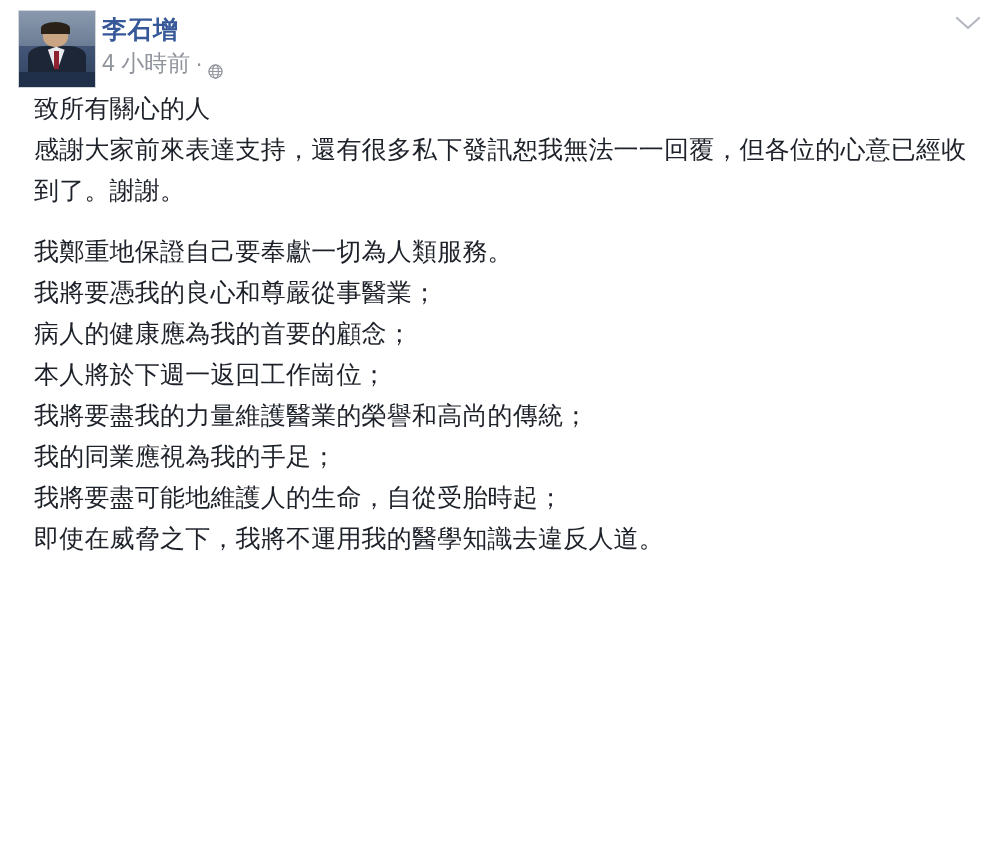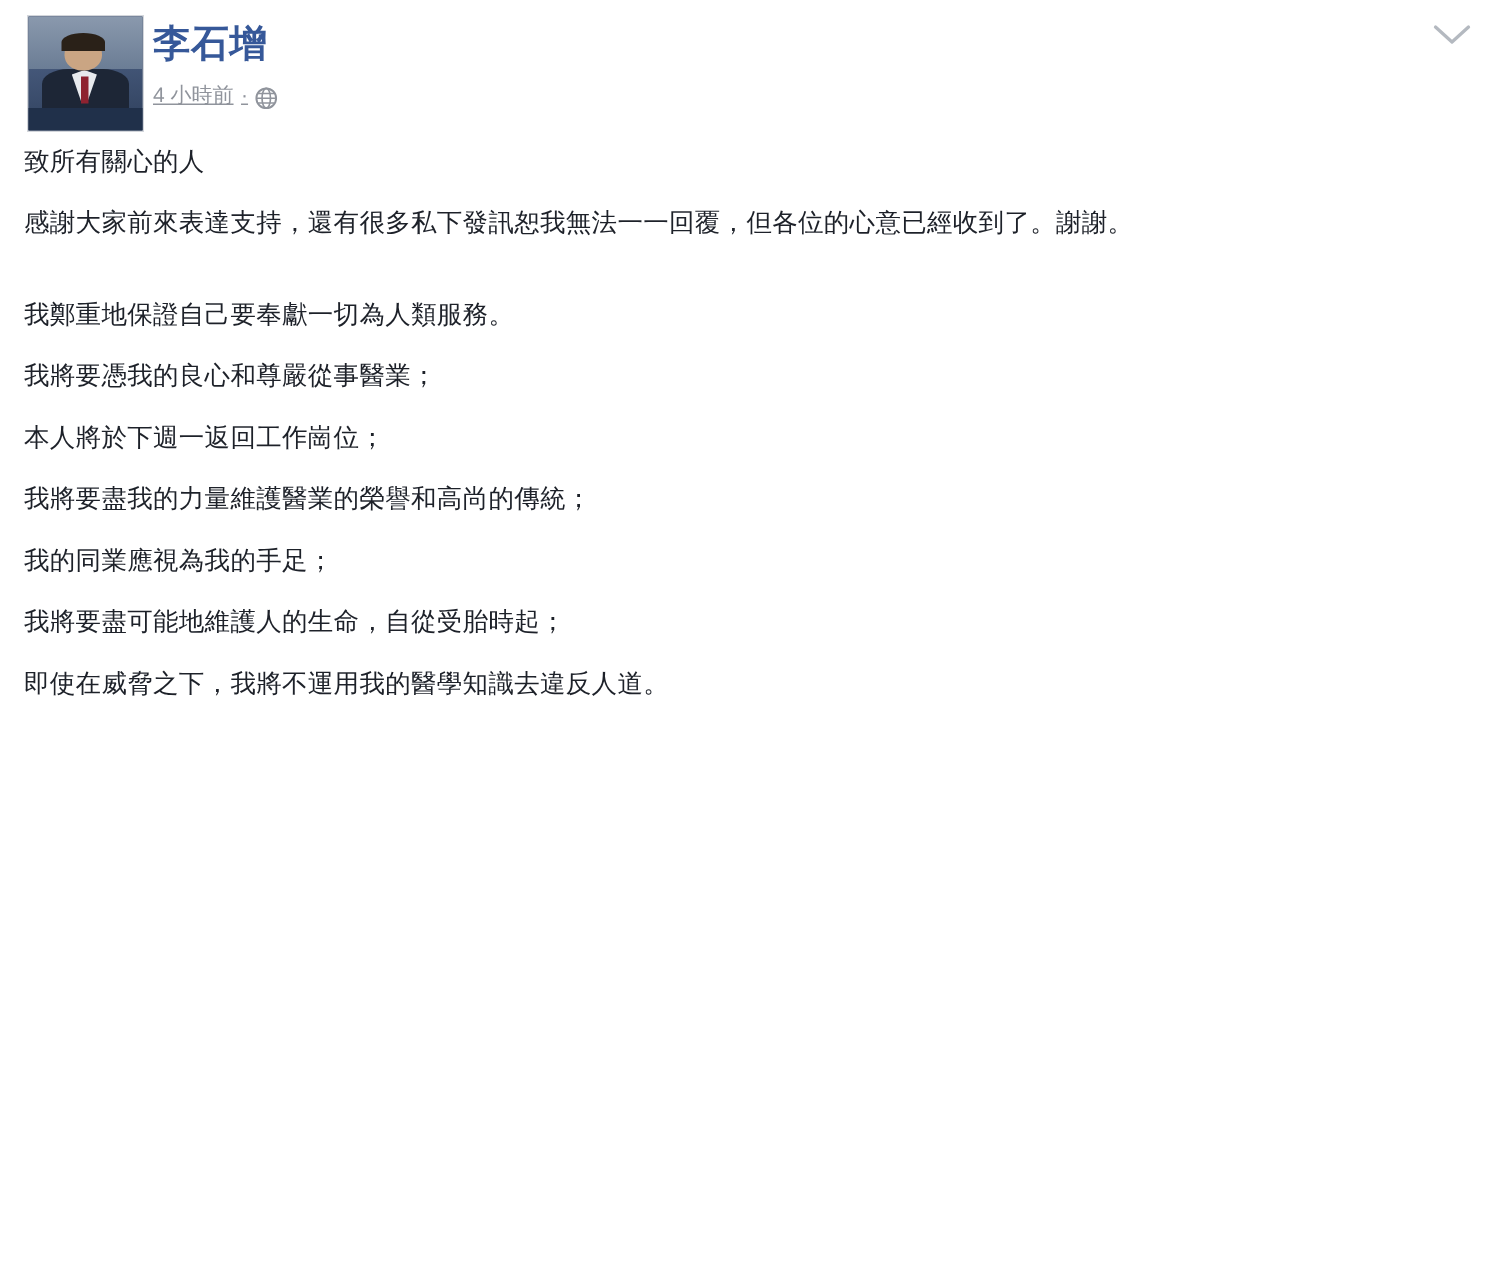--- a/index.html
+++ b/index.html
@@ -104,26 +104,25 @@
     color: #365899;
     font-size: 25px;
     line-height: 30px;
     font-weight: bold;
     letter-spacing: 0.5px;
     cursor: pointer;
   }
   .meta-line {
     margin-top: 8px;
     color: #90949c;
-    font-size: 14px;
+    font-size: 23px;
     line-height: 22px;
     display: flex;
-    align-items: center;
+    align-items: flex-end;
     gap: 5px;
-    text-decoration: underline;
   }
   .meta-line .timestamp { cursor: pointer; }
   .meta-sep { color: #90949c; }
   .globe-icon {
     display: inline-block;
     width: 15px;
     height: 15px;
     position: relative;
     top: 1px;
   }
@@ -137,24 +136,24 @@
     display: flex;
     align-items: center;
     justify-content: center;
     cursor: pointer;
     color: #9aa0a8;
   }
   .chevron-btn svg { display: block; }
 
   
   .post-body {
-    padding: 4px 18px 0 16px;
+    padding: 4px 18px 0 34px;
     color: #1d2129;
     font-family: "DejaVu Serif", "Liberation Serif", serif;
-    font-size: 17px;
+    font-size: 25px;
     line-height: 41px;
     letter-spacing: 0.2px;
   }
   .para {
     margin: 0;
     white-space: normal;
   }
   .para.block-gap { margin-top: 20px; }
   .line { display: block; }
 </style>
@@ -204,20 +203,21 @@
   <div class="post-body">
 
     <div class="para">
       <span class="line">致所有關心的人</span>
       <span class="line">感謝大家前來表達支持，還有很多私下發訊恕我無法一一回覆，但各位的心意已經收到了。謝謝。</span>
     </div>
 
     <div class="para block-gap">
       <span class="line">我鄭重地保證自己要奉獻一切為人類服務。</span>
       <span class="line">我將要憑我的良心和尊嚴從事醫業；</span>
+      <span class="line">病人的健康應為我的首要的顧念；</span>
       <span class="line">本人將於下週一返回工作崗位；</span>
       <span class="line">我將要盡我的力量維護醫業的榮譽和高尚的傳統；</span>
       <span class="line">我的同業應視為我的手足；</span>
       <span class="line">我將要盡可能地維護人的生命，自從受胎時起；</span>
       <span class="line">即使在威脅之下，我將不運用我的醫學知識去違反人道。</span>
     </div>
 
   </div>
 </div>
 

